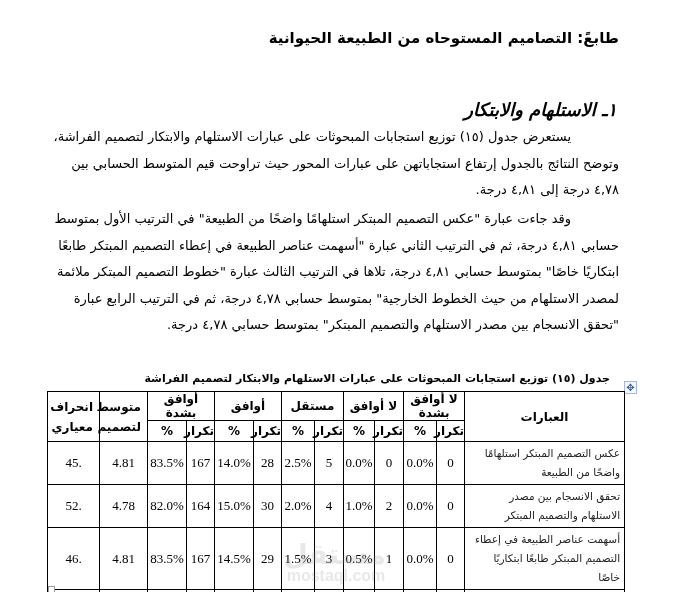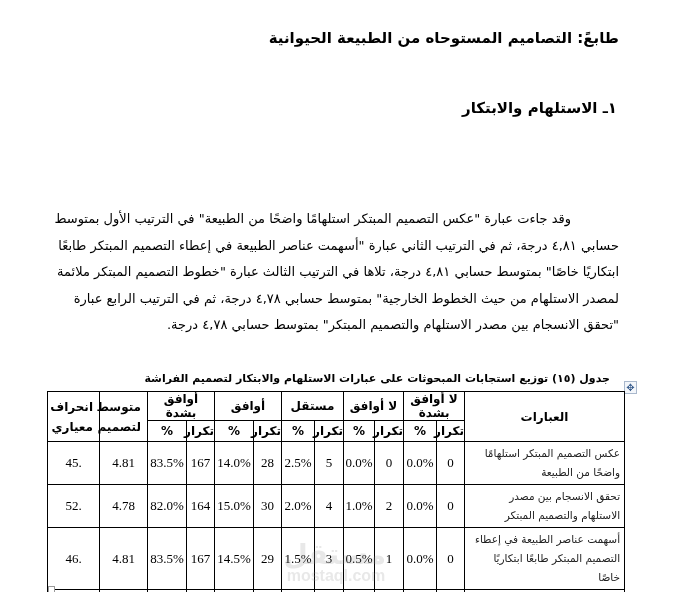--- a/index.html
+++ b/index.html
@@ -8,21 +8,21 @@
     font-family: "DejaVu Sans", "Liberation Sans", sans-serif;
     color: #000;
   }
   .page { position: absolute; left: 0; top: 0; width: 679px; height: 592px; direction: rtl; }
   .heading {
     position: absolute; right: 60px; font-weight: bold; font-size: 15px;
     white-space: nowrap; direction: rtl;
   }
   .h1 { top: 29px; }
   .h2 { top: 65px; }
-  .h3 { top: 99px; right: 62px; font-size: 15px; }
+  .h3 { top: 99px; right: 62px; font-size: 18px; font-style: italic; }
   .para {
     position: absolute; right: 60px; width: 578px; direction: rtl;
     font-size: 13px; line-height: 26.5px; text-align: justify;
     text-align-last: right;
   }
   .p1 { top: 124px; }
   .p2 { top: 206px; }
   .line { display: block; white-space: nowrap; overflow: hidden; }
   .indent { padding-right: 48px; }
 
@@ -64,20 +64,25 @@
   .watermark .w2 { font-size: 16px; line-height: 12px; font-family: Liberation Sans, sans-serif; }
 </style>
 </head>
 <body>
 
 <div class="page">
 
   <div class="heading h1">طابعً: التصاميم المستوحاه من الطبيعة الحيوانية</div>
   <div class="heading h3">١ـ الاستلهام والابتكار</div>
 
+  <div class="para p1">
+    <span class="line indent">يستعرض جدول (١٥) توزيع استجابات المبحوثات على عبارات الاستلهام والابتكار لتصميم الفراشة،</span>
+    <span class="line">وتوضح النتائج بالجدول إرتفاع استجاباتهن على عبارات المحور حيث تراوحت قيم المتوسط الحسابي بين</span>
+    <span class="line">٤,٧٨ درجة إلى ٤,٨١ درجة.</span>
+  </div>
 
   <div class="para p2">
     <span class="line indent">وقد جاءت عبارة "عكس التصميم المبتكر استلهامًا واضحًا من الطبيعة" في الترتيب الأول بمتوسط</span>
     <span class="line">حسابي ٤,٨١ درجة، ثم في الترتيب الثاني عبارة "أسهمت عناصر الطبيعة في إعطاء التصميم المبتكر طابعًا</span>
     <span class="line">ابتكاريًا خاصًا" بمتوسط حسابي ٤,٨١ درجة، تلاها في الترتيب الثالث عبارة "خطوط التصميم المبتكر ملائمة</span>
     <span class="line">لمصدر الاستلهام من حيث الخطوط الخارجية" بمتوسط حسابي ٤,٧٨ درجة، ثم في الترتيب الرابع عبارة</span>
     <span class="line">"تحقق الانسجام بين مصدر الاستلهام والتصميم المبتكر" بمتوسط حسابي ٤,٧٨ درجة.</span>
   </div>
 
   <div class="caption">جدول (١٥) توزيع استجابات المبحوثات  على عبارات الاستلهام والابتكار لتصميم الفراشة</div>

